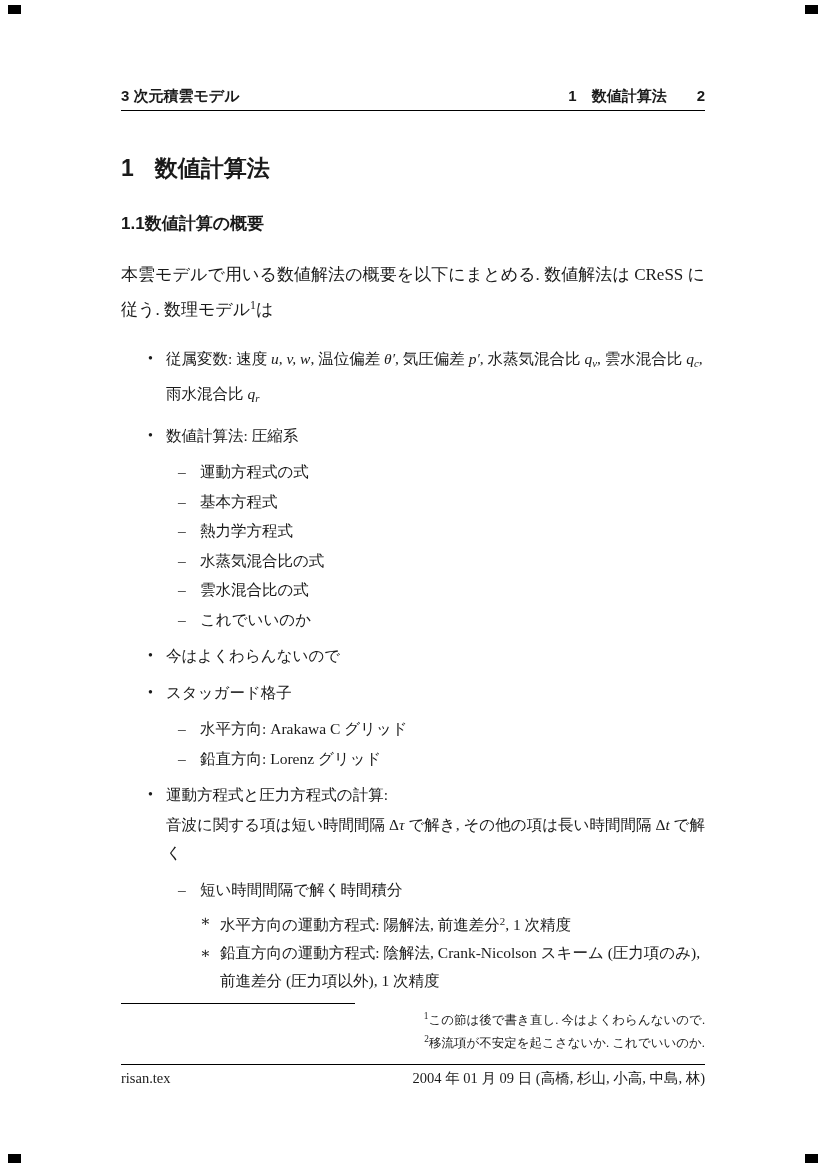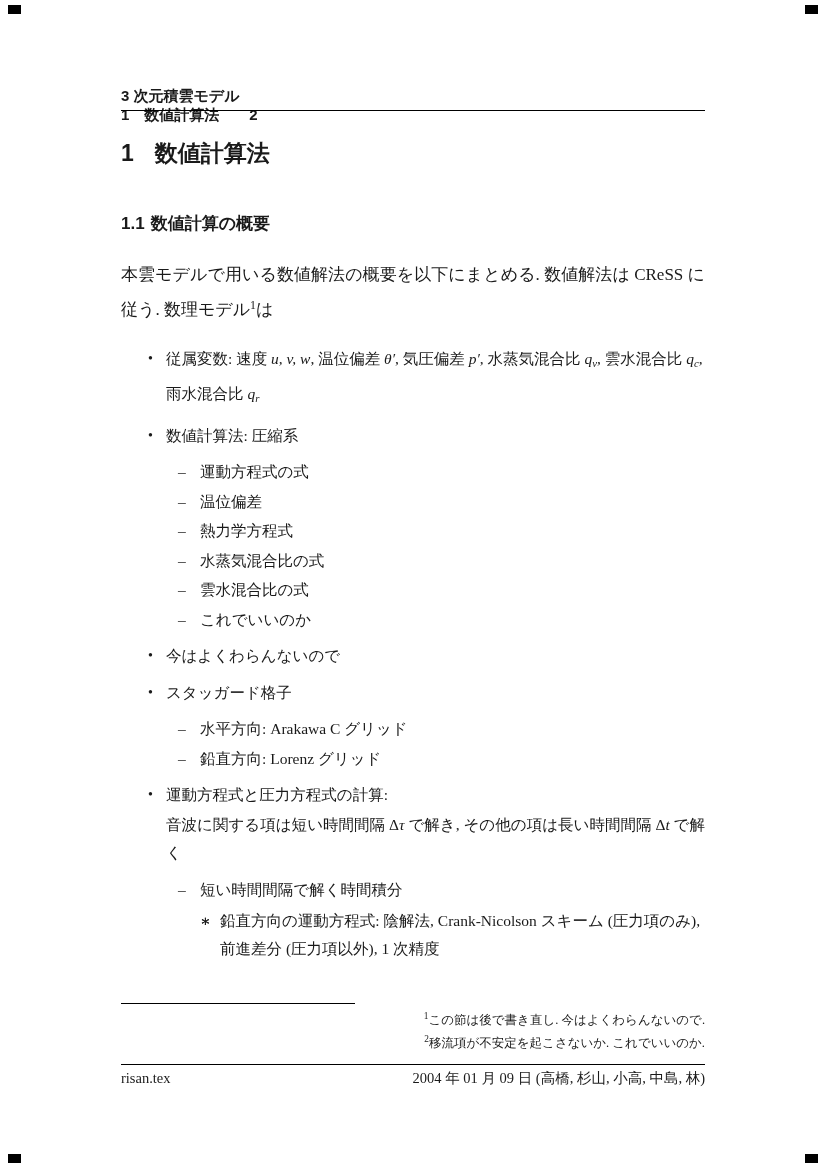--- a/index.html
+++ b/index.html
@@ -35,49 +35,48 @@
   .running-header {
     position: absolute;
     top: 87px;
     width: 100%;
     display: flex;
     justify-content: space-between;
     align-items: baseline;
     font-family: "Liberation Sans", "DejaVu Sans", sans-serif;
     font-weight: bold;
     font-size: 15px;
-    flex-direction: column;
   }
   .header-right { display: flex; align-items: baseline; }
   .header-right .hr-number { margin-right: 15px; }
   .header-right .hr-page   { margin-left: 30px; }
   .header-rule {
     position: absolute;
     top: 110px;
     width: 100%;
     border-top: 1.5px solid #000;
   }
 
   
   .section-heading {
     position: absolute;
-    top: 138px;
+    top: 153px;
     font-family: "Liberation Sans", "DejaVu Sans", sans-serif;
     font-weight: bold;
     font-size: 23px;
   }
   .section-heading .h-number { margin-right: 21px; }
   .subsection-heading {
     position: absolute;
     top: 212px;
     font-family: "Liberation Sans", "DejaVu Sans", sans-serif;
     font-weight: bold;
     font-size: 17px;
   }
-  .subsection-heading .h-number { margin-right: 6px; }
+  .subsection-heading .h-number { margin-right: 0; }
 
   
   .intro {
     position: absolute;
     top: 259px;
     width: 100%;
     font-size: 17px;
     line-height: 31px;
     text-align: justify;
   }
@@ -184,21 +183,21 @@
         <li>
           <span class="marker bullet-glyph">•</span>
           <span><span>従属変数: 速度 </span><span class="seg-i">u, v, w</span><span>, 温位偏差 </span><span class="seg-i">θ′</span><span>, 気圧偏差 </span><span class="seg-i">p′</span><span>, 水蒸気混合比 </span><span class="seg-i">q</span><span class="seg-sub">v</span><span>, 雲水混合比 </span><span class="seg-i">q</span><span class="seg-sub">c</span><span>, 雨水混合比 </span><span class="seg-i">q</span><span class="seg-sub">r</span></span>
         </li>
 
         <li>
           <span class="marker bullet-glyph">•</span>
           <span><span>数値計算法: 圧縮系</span></span>
           <ul class="l2">
             <li><span class="marker">–</span><span><span>運動方程式の式</span></span></li>
-            <li><span class="marker">–</span><span><span>温位偏差</span></span></li>
+            <li><span class="marker">–</span><span><span>基本方程式</span></span></li>
             <li><span class="marker">–</span><span><span>熱力学方程式</span></span></li>
             <li><span class="marker">–</span><span><span>水蒸気混合比の式</span></span></li>
             <li><span class="marker">–</span><span><span>雲水混合比の式</span></span></li>
             <li><span class="marker">–</span><span><span>これでいいのか</span></span></li>
           </ul>
         </li>
 
         <li>
           <span class="marker bullet-glyph">•</span>
           <span><span>今はよくわらんないので</span></span>
@@ -215,21 +214,21 @@
 
         <li>
           <span class="marker bullet-glyph">•</span>
           <span><span>運動方程式と圧力方程式の計算:</span></span>
           <p class="item-para"><span>音波に関する項は短い時間間隔 Δ</span><span class="seg-i">τ</span><span> で解き, その他の項は長い時間間隔 Δ</span><span class="seg-i">t</span><span> で解く</span></p>
           <ul class="l2">
             <li>
               <span class="marker">–</span>
               <span><span>短い時間間隔で解く時間積分</span></span>
               <ul class="l3">
-                <li><span class="marker">∗</span></li>
+                <li><span class="marker">∗</span><span><span>水平方向の運動方程式: 陽解法, 前進差分</span><span class="seg-sup">2</span><span>, 1 次精度</span></span></li>
                 <li><span class="marker">∗</span><span><span>鉛直方向の運動方程式: 陰解法, Crank-Nicolson スキーム (圧力項のみ), 前進差分 (圧力項以外), 1 次精度</span></span></li>
               </ul>
             </li>
           </ul>
         </li>
 
       </ul>
     </div>
   </div>
 

